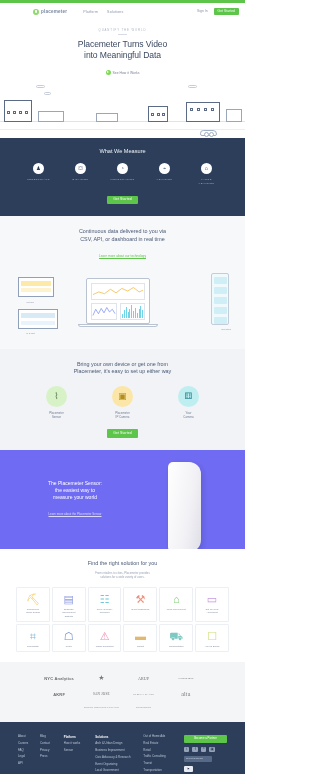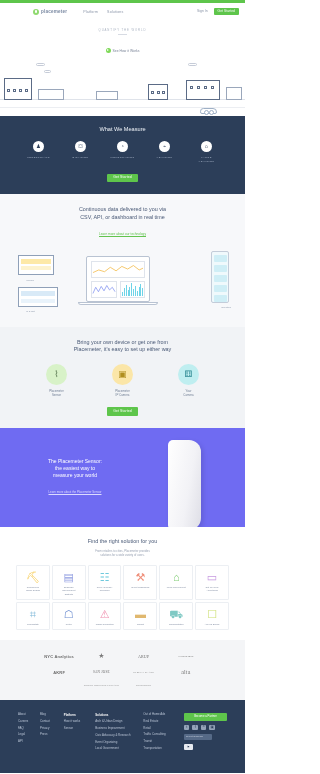--- a/index.html
+++ b/index.html
@@ -257,20 +257,24 @@
     </div>
     <div class="header-right">
       <span class="signin">Sign In</span>
       <button class="btn-green">Get Started</button>
     </div>
   </div>
 
   <div class="hero">
     <div class="eyebrow">QUANTIFY THE WORLD</div>
     <div class="eyebrow-rule"></div>
+    <div class="hero-title">
+      <span>Placemeter Turns Video</span><br>
+      <span>into Meaningful Data</span>
+    </div>
     <div class="hero-cta">
       <span class="play-dot"></span>
       <span class="hero-cta-text">See How it Works</span>
     </div>
 
     <div class="cityscape">
       <div class="road"></div>
       <div class="road2"></div>
 
       <div class="bldg" style="left:4px; width:28px; height:22px;">

